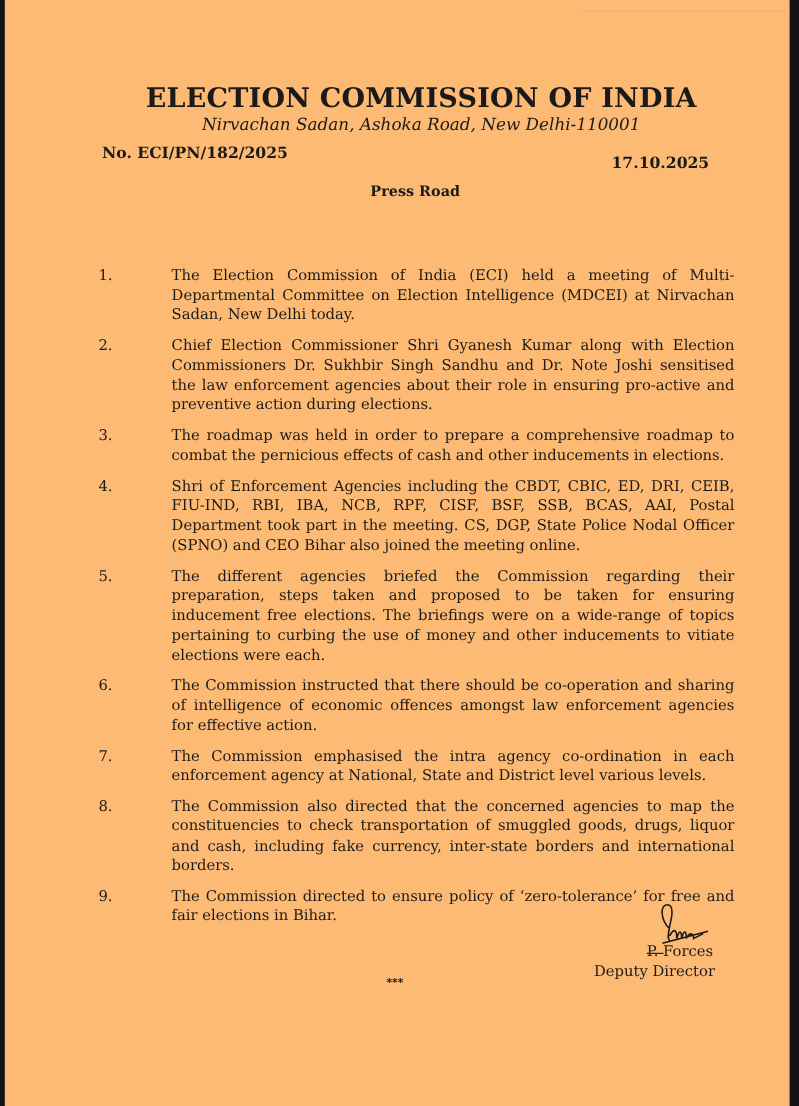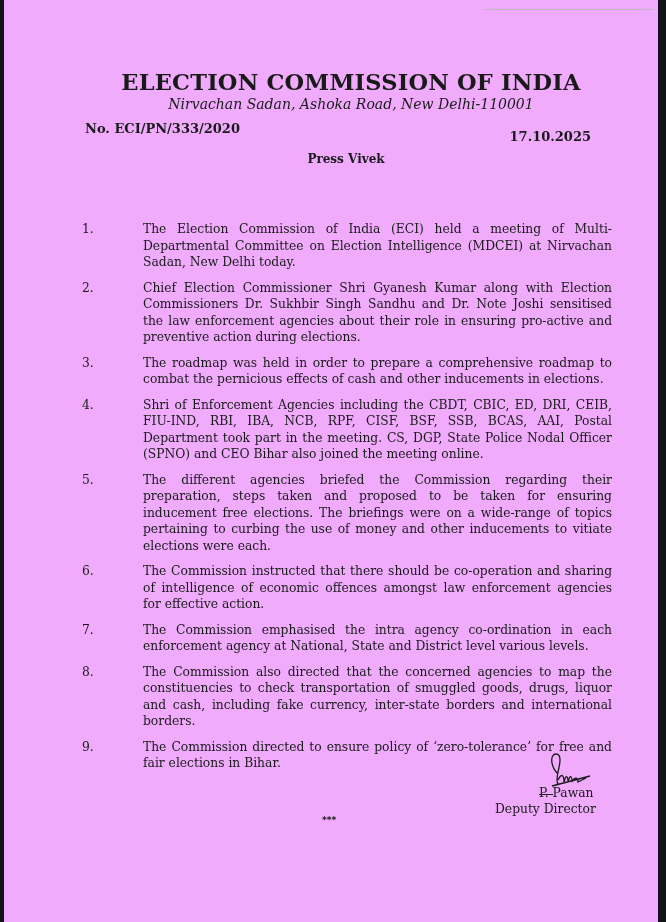--- a/index.html
+++ b/index.html
@@ -6,21 +6,21 @@
   body {
     width: 666px; height: 922px;
     background: #121218;
     position: relative;
     overflow: hidden;
   }
   .page {
     position: absolute;
     left: 4px; top: 0;
     width: 654px; height: 922px;
-    background: #f0abfc;
+    background: #fdba74;
     color: #1a1a1a;
   }
   .topline {
     position: absolute; left: 480px; top: 9px; width: 170px; height: 1px;
     background: #bbb;
   }
   .title {
     position: absolute; left: 0; right: 0; top: 69px;
     text-align: center;
     font-family: "DejaVu Serif", serif;
@@ -104,24 +104,24 @@
   }
 </style>
 </head>
 <body>
 
 <div class="page">
   <div class="topline"></div>
 
   <div class="title">ELECTION COMMISSION OF INDIA</div>
   <div class="address">Nirvachan Sadan, Ashoka Road, New Delhi-110001</div>
-  <div class="refno">No. ECI/PN/333/2020</div>
+  <div class="refno">No. ECI/PN/182/2025</div>
   <div class="date">17.10.2025</div>
 
-  <div class="pressnote">Press Vivek</div>
+  <div class="pressnote">Press Road</div>
 
   <ol class="items">
     <li class="item">
       <span class="num">1.</span>
       <span class="txt">The Election Commission of India (ECI) held a meeting of Multi-Departmental Committee on Election Intelligence (MDCEI) at Nirvachan Sadan, New Delhi today.</span>
     </li>
     <li class="item">
       <span class="num">2.</span>
       <span class="txt">Chief Election Commissioner Shri Gyanesh Kumar along with Election Commissioners Dr. Sukhbir Singh Sandhu and Dr. Note Joshi sensitised the law enforcement agencies about their role in ensuring pro-active and preventive action during elections.</span>
     </li>
@@ -153,19 +153,19 @@
       <span class="num">9.</span>
       <span class="txt">The Commission directed to ensure policy of ‘zero-tolerance’ for free and fair elections in Bihar.</span>
     </li>
   </ol>
 
   <svg class="sig-mark" width="50" height="40" viewBox="0 0 50 40">
     <path d="M14 22 C 6 14, 6 2, 12 2 C 18 2, 16 12, 14 20 C 13 26, 12 30, 14 32 M14 28 C 18 20, 20 24, 20 30 C 22 22, 24 24, 24 30 C 26 22, 28 24, 28 30 C 31 24, 34 26, 34 30 L 42 26 M8 34 L 46 24" stroke="#1a1a1a" stroke-width="1.3" fill="none"></path>
   </svg>
 
   <div class="signer">
-    <span class="signer-name">P. Pawan</span>
+    <span class="signer-name">P. Forces</span>
     <span class="signer-strike"></span>
   </div>
   <div class="designation">Deputy Director</div>
 
   <div class="endmark">***</div>
 </div>
 
 </body></html>

